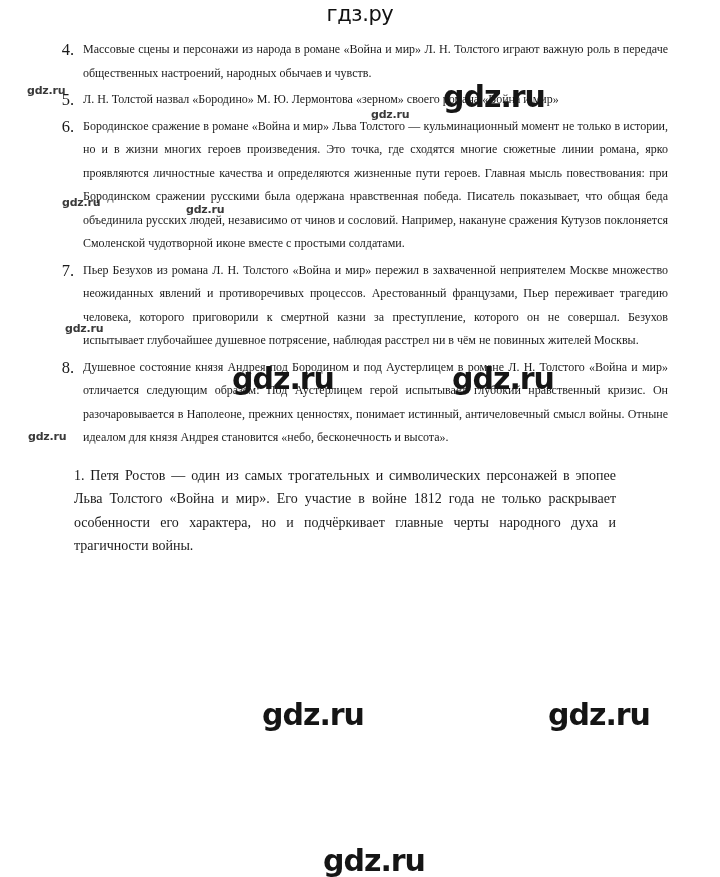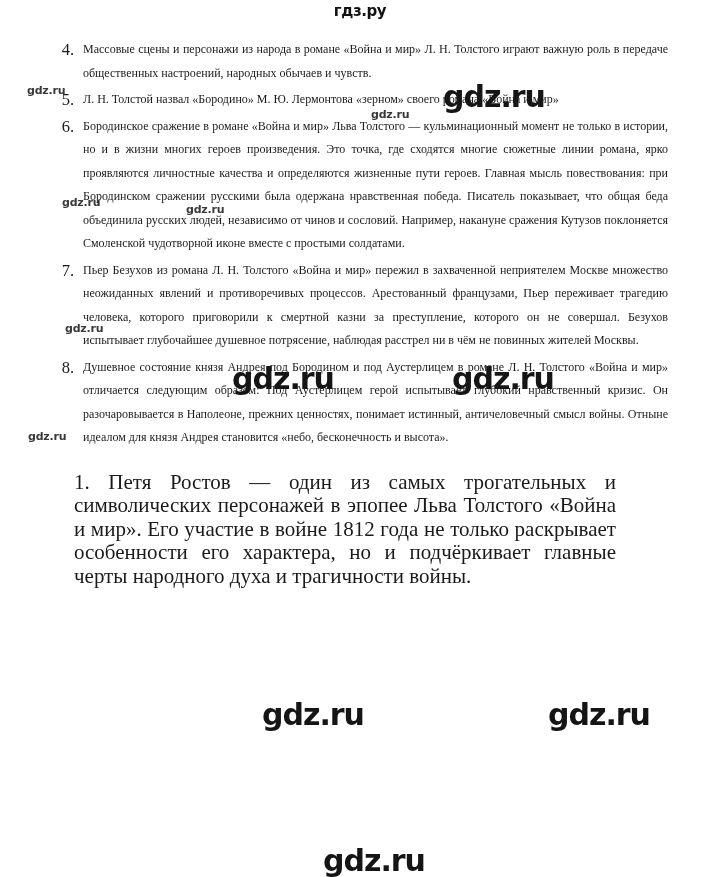--- a/index.html
+++ b/index.html
@@ -21,22 +21,22 @@
     height: 30px;
     position: relative;
   }
   .site-logo {
     position: absolute;
     left: 0;
     right: 0;
     top: 2px;
     text-align: center;
     font-family: "DejaVu Sans", "Liberation Sans", sans-serif;
-    font-weight: bold;
-    font-size: 15px;
+    font-weight: normal;
+    font-size: 21px;
     letter-spacing: -0.4px;
     color: #111111;
   }
 
   
   .doc {
     position: relative;
     z-index: 2;
     padding: 8px 52px 0 52px;
   }
@@ -69,21 +69,21 @@
     hyphens: none;
   }
   .qtext.short {
     text-align: left;
   }
 
   .tail-para {
     padding: 0 52px 0 22px;
     text-align: justify;
     text-align-last: left;
-    font-size: 21px;
+    font-size: 14px;
     line-height: 23.5px;
     position: relative;
     z-index: 2;
   }
 
   
   .wm {
     position: absolute;
     font-family: "DejaVu Sans", "Liberation Sans", sans-serif;
     font-weight: bold;

